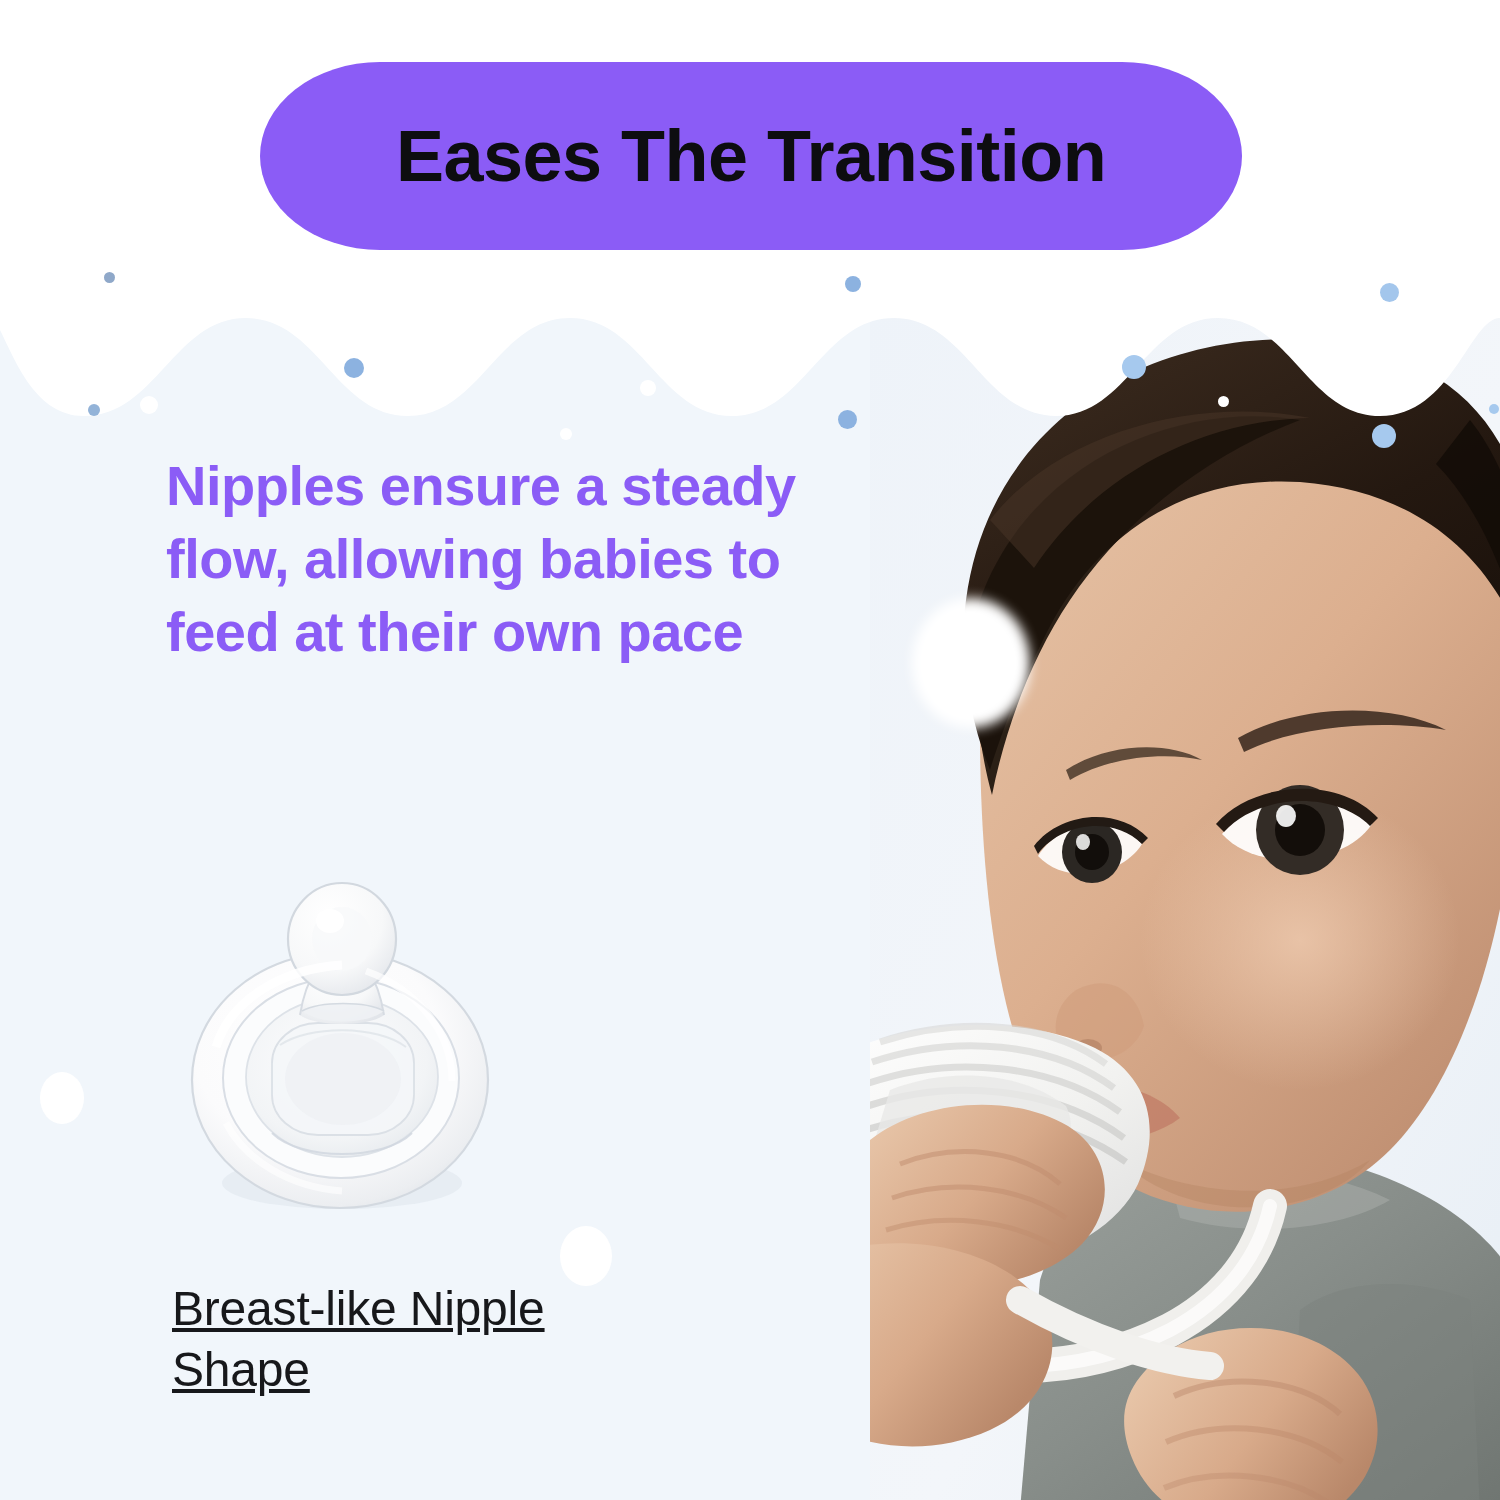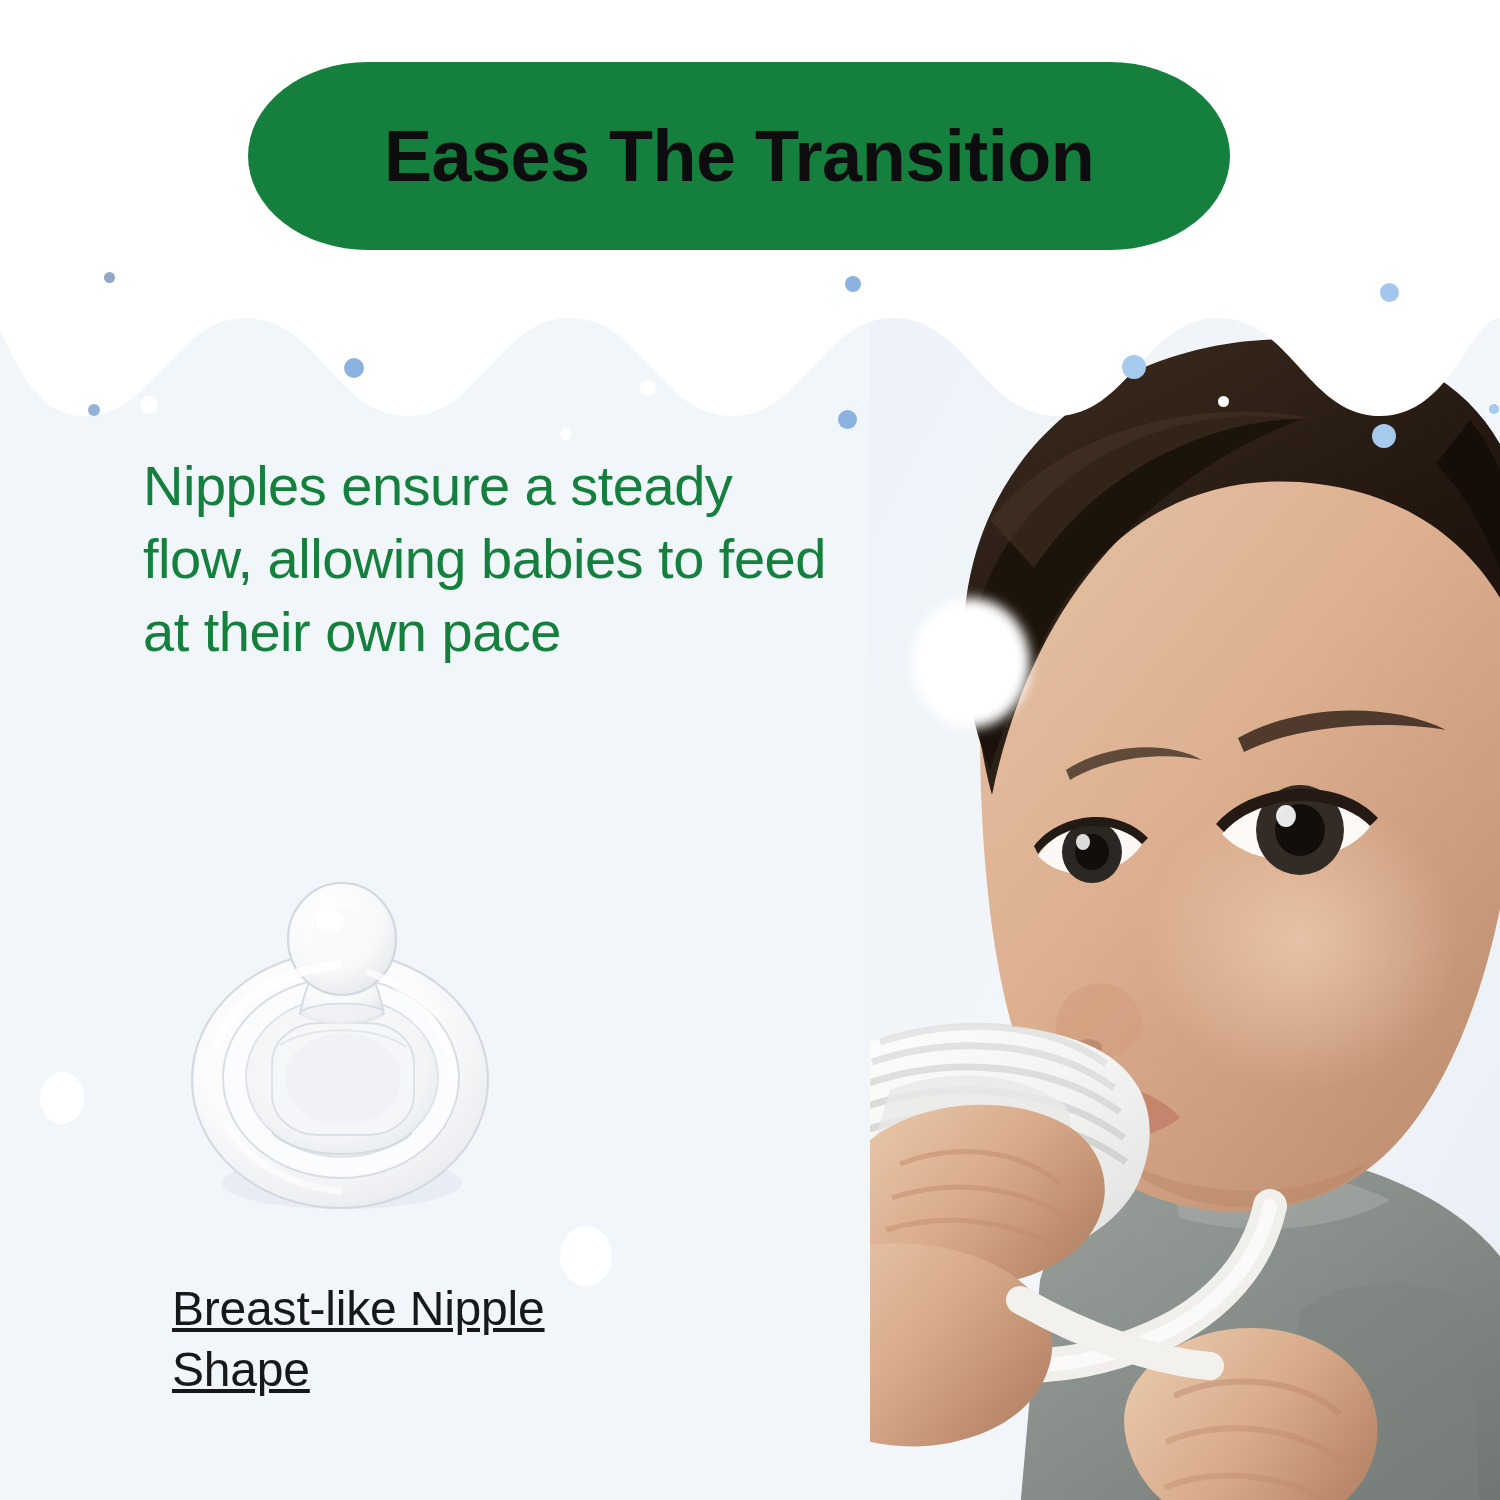--- a/index.html
+++ b/index.html
@@ -49,47 +49,47 @@
   
   .top-band {
     position:absolute; left:0; top:0;
     width:1500px; height:300px;
     background:#ffffff;
   }
 
   
   .header-pill {
     position:absolute;
-    left:248px; top:62px;
+    left:260px; top:62px;
     width:982px; height:188px;
-    background:#15803d;
+    background:#8b5cf6;
     border-radius:120px/94px;
     display:flex;
     align-items:center;
     justify-content:center;
     text-align:right;
   }
   .header-title {
     font-size:72px;
     font-weight:700;
     color:#0d0d10;
     letter-spacing:-0.5px;
     line-height:1;
     white-space:nowrap;
   }
 
   
   .body-copy {
     position:absolute;
-    left:143px; top:450px;
+    left:166px; top:450px;
     width:700px;
     font-size:56px;
-    font-weight:400;
+    font-weight:700;
     line-height:1.30;
-    color:#15803d;
+    color:#8b5cf6;
     letter-spacing:-0.5px;
   }
 
   
   .product {
     position:absolute;
     left:160px; top:865px;
     width:360px; height:365px;
   }
   .product svg { display:block; width:360px; height:365px; }

